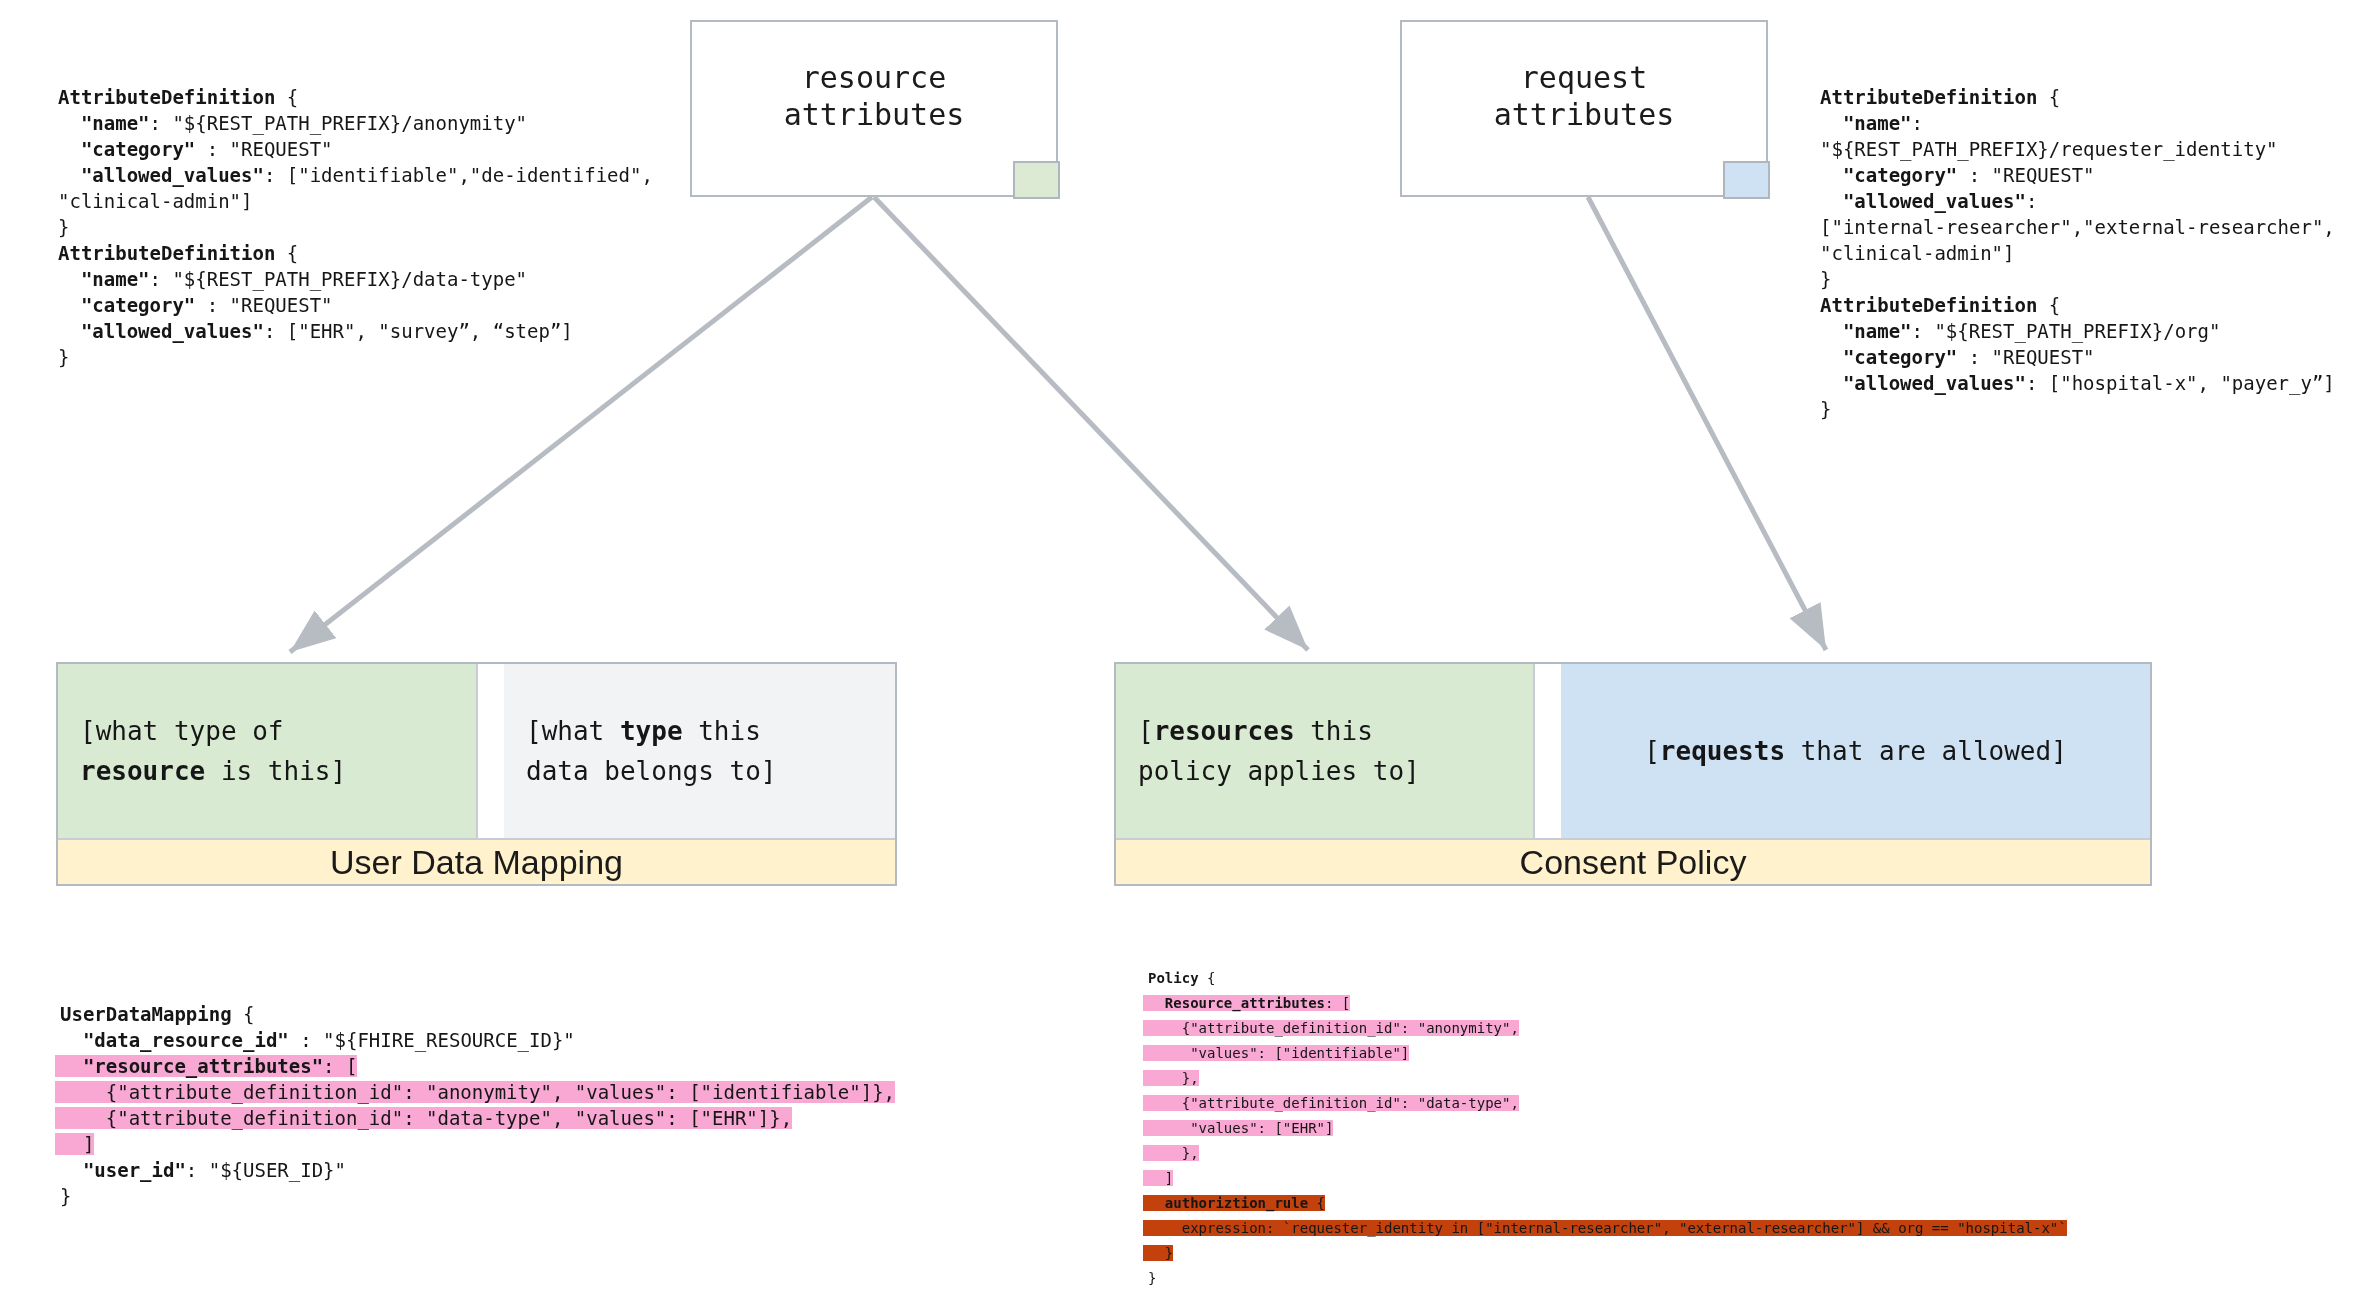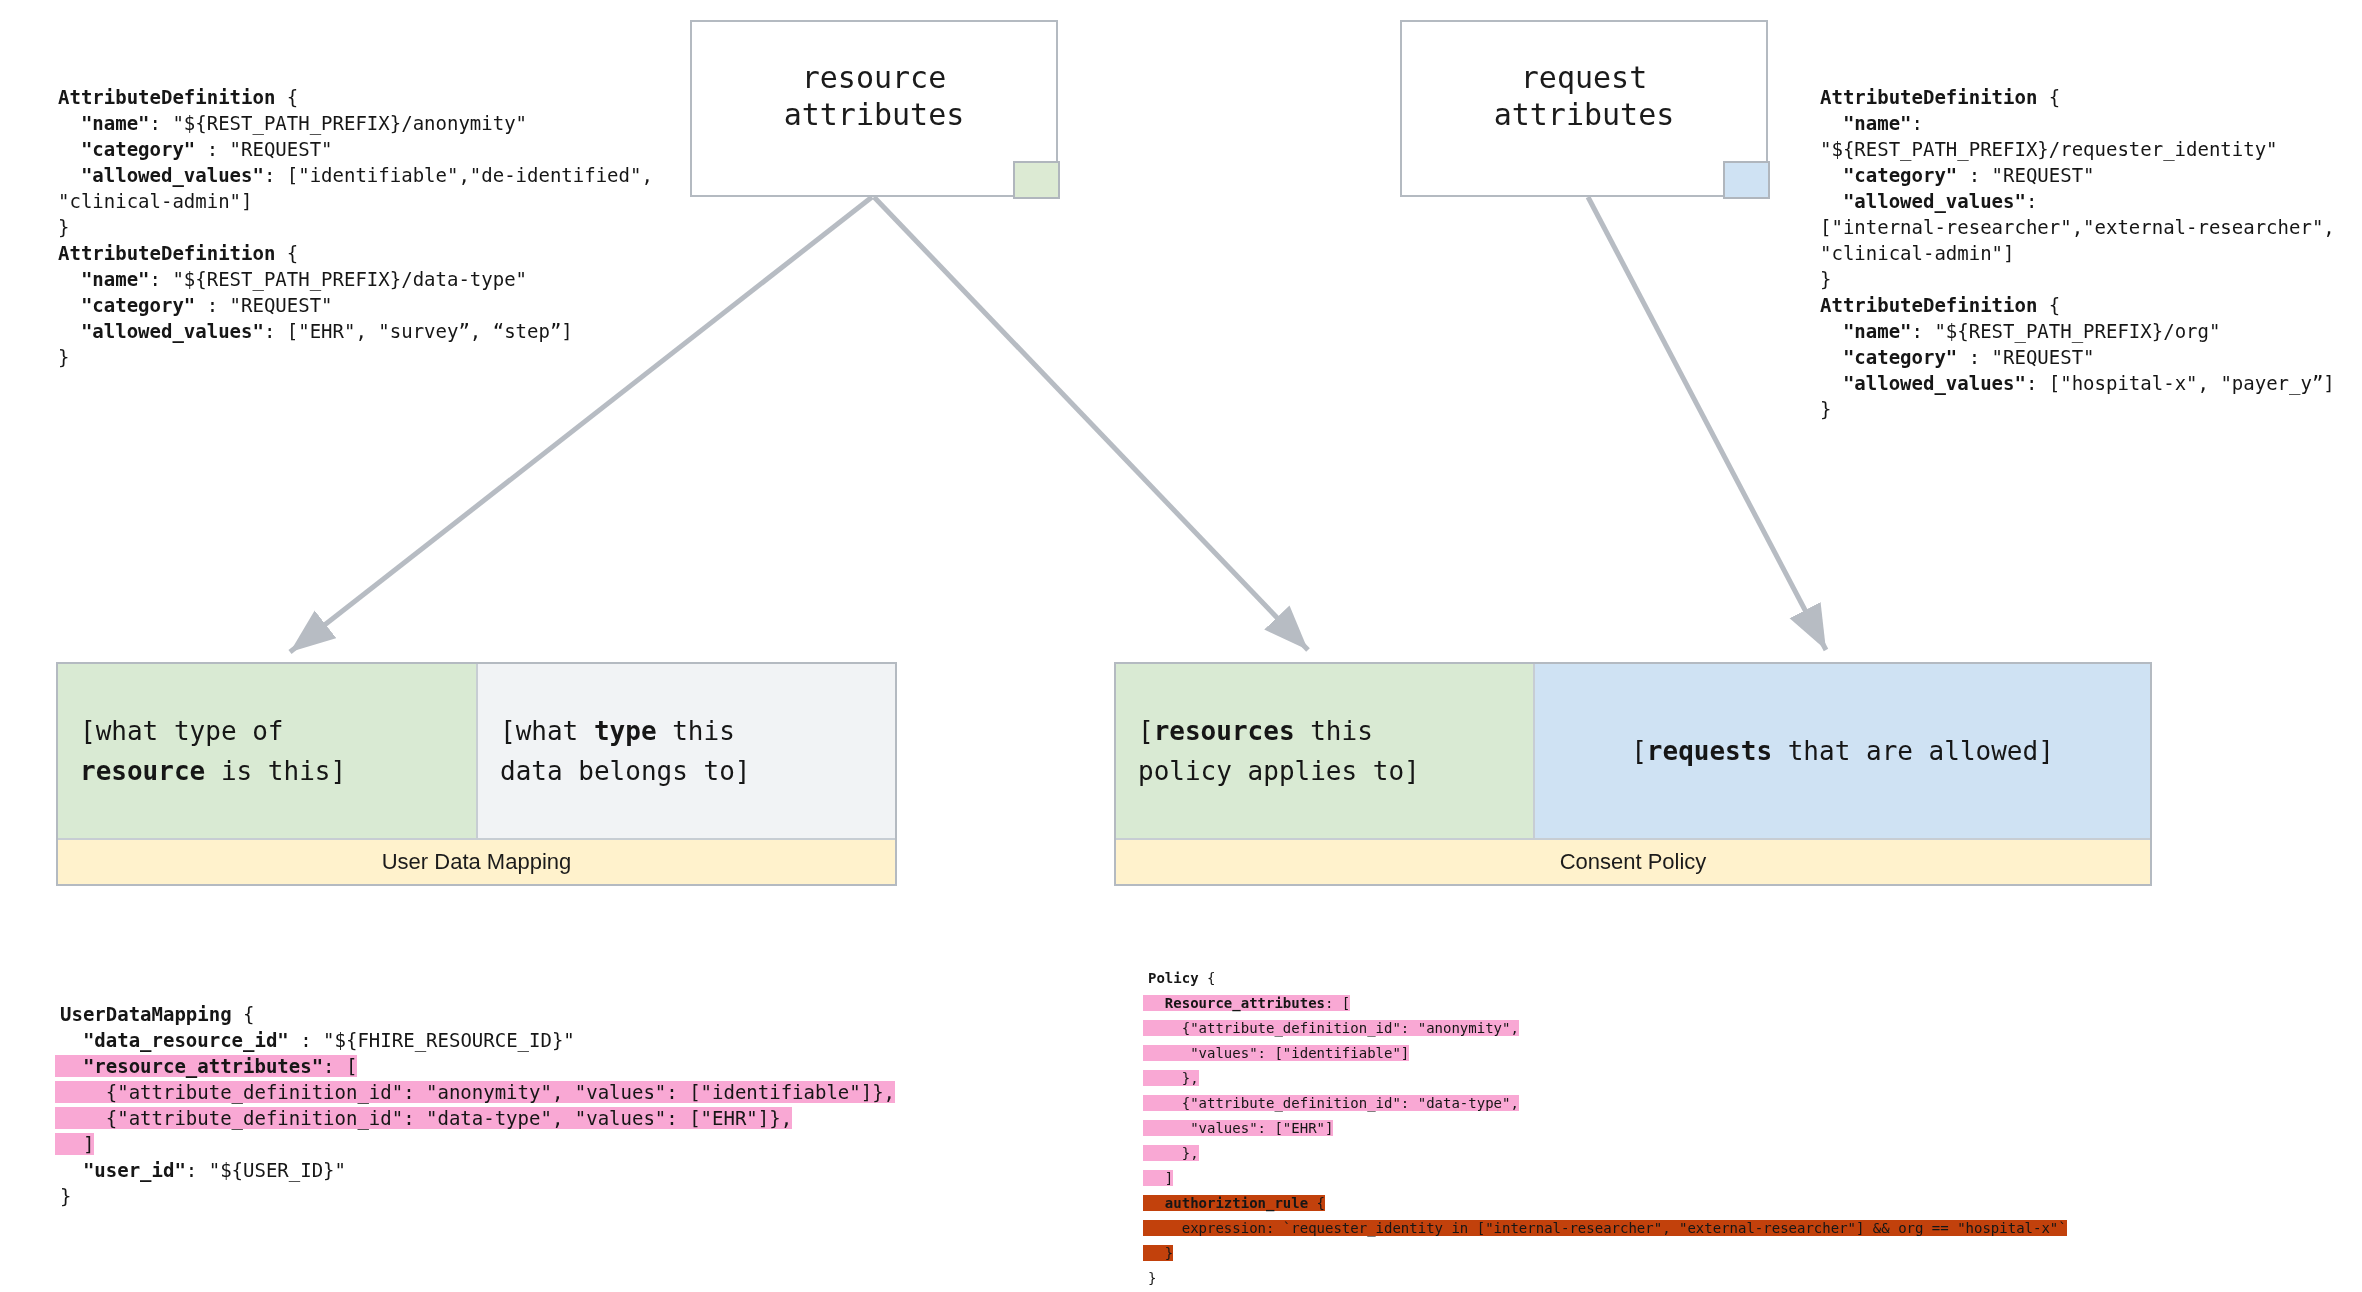--- a/index.html
+++ b/index.html
@@ -57,21 +57,21 @@
   .sw-green { background: #dcead3; }
   .sw-blue  { background: #cfe2f3; }
 
   
   .composite {
     position: absolute;
     border: 2px solid #b4bac1;
     background: #ffffff;
     height: 224px;
   }
-  .cells { display: flex; height: 174px; }
+  .cells { display: flex; height: 174px; gap: 26px; }
   .cell {
     display: flex;
     flex-direction: column;
     justify-content: center;
     font-size: 26px;
     line-height: 40px;
     color: #161616;
     padding-left: 22px;
   }
   .cell.center { align-items: center; padding-left: 0; text-align: center; }
@@ -80,21 +80,21 @@
   .bg-blue  { background: #cfe2f3; }
   .bg-grey  { background: #f1f3f5; }
   .band {
     height: 46px;
     background: #fff2cc;
     border-top: 2px solid #c7cdd3;
     display: flex;
     align-items: center;
     justify-content: center;
     font-family: "Liberation Sans", sans-serif;
-    font-size: 22px;
+    font-size: 34px;
     color: #1b1b1b;
   }
 
   
   .arrows {
     position: absolute;
     left: 0; top: 0;
     width: 2362px; height: 1292px;
     pointer-events: none;
   }

